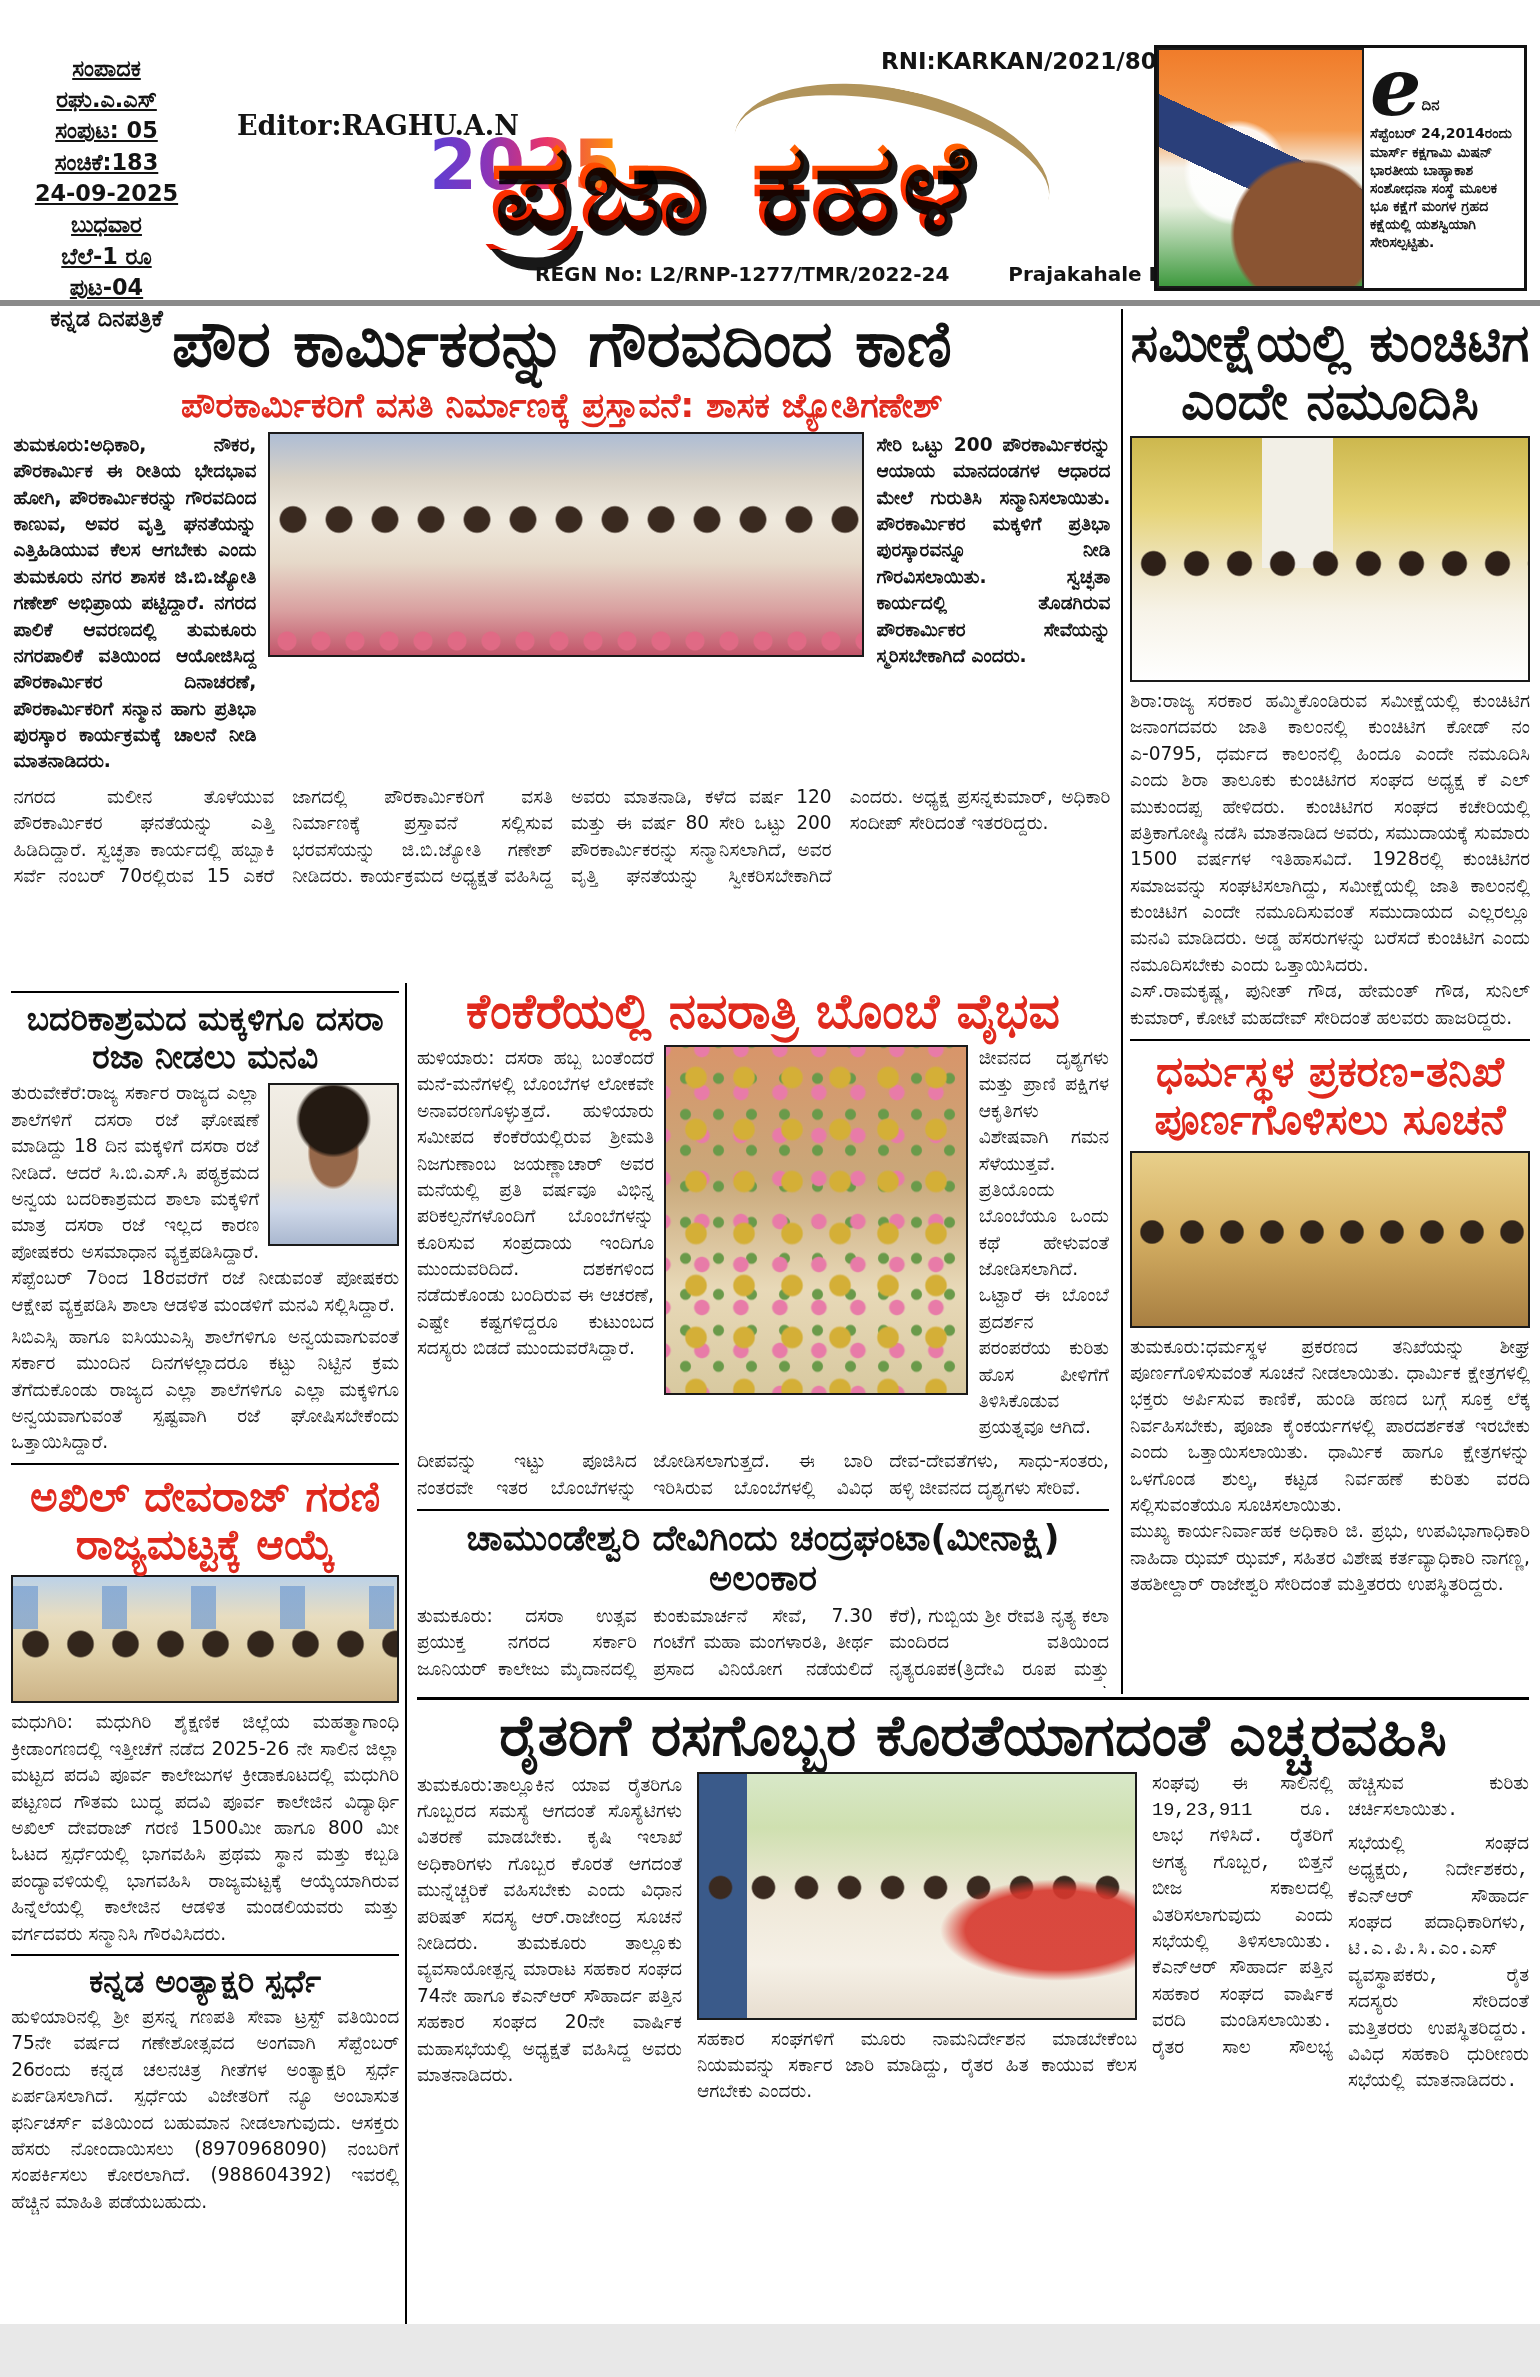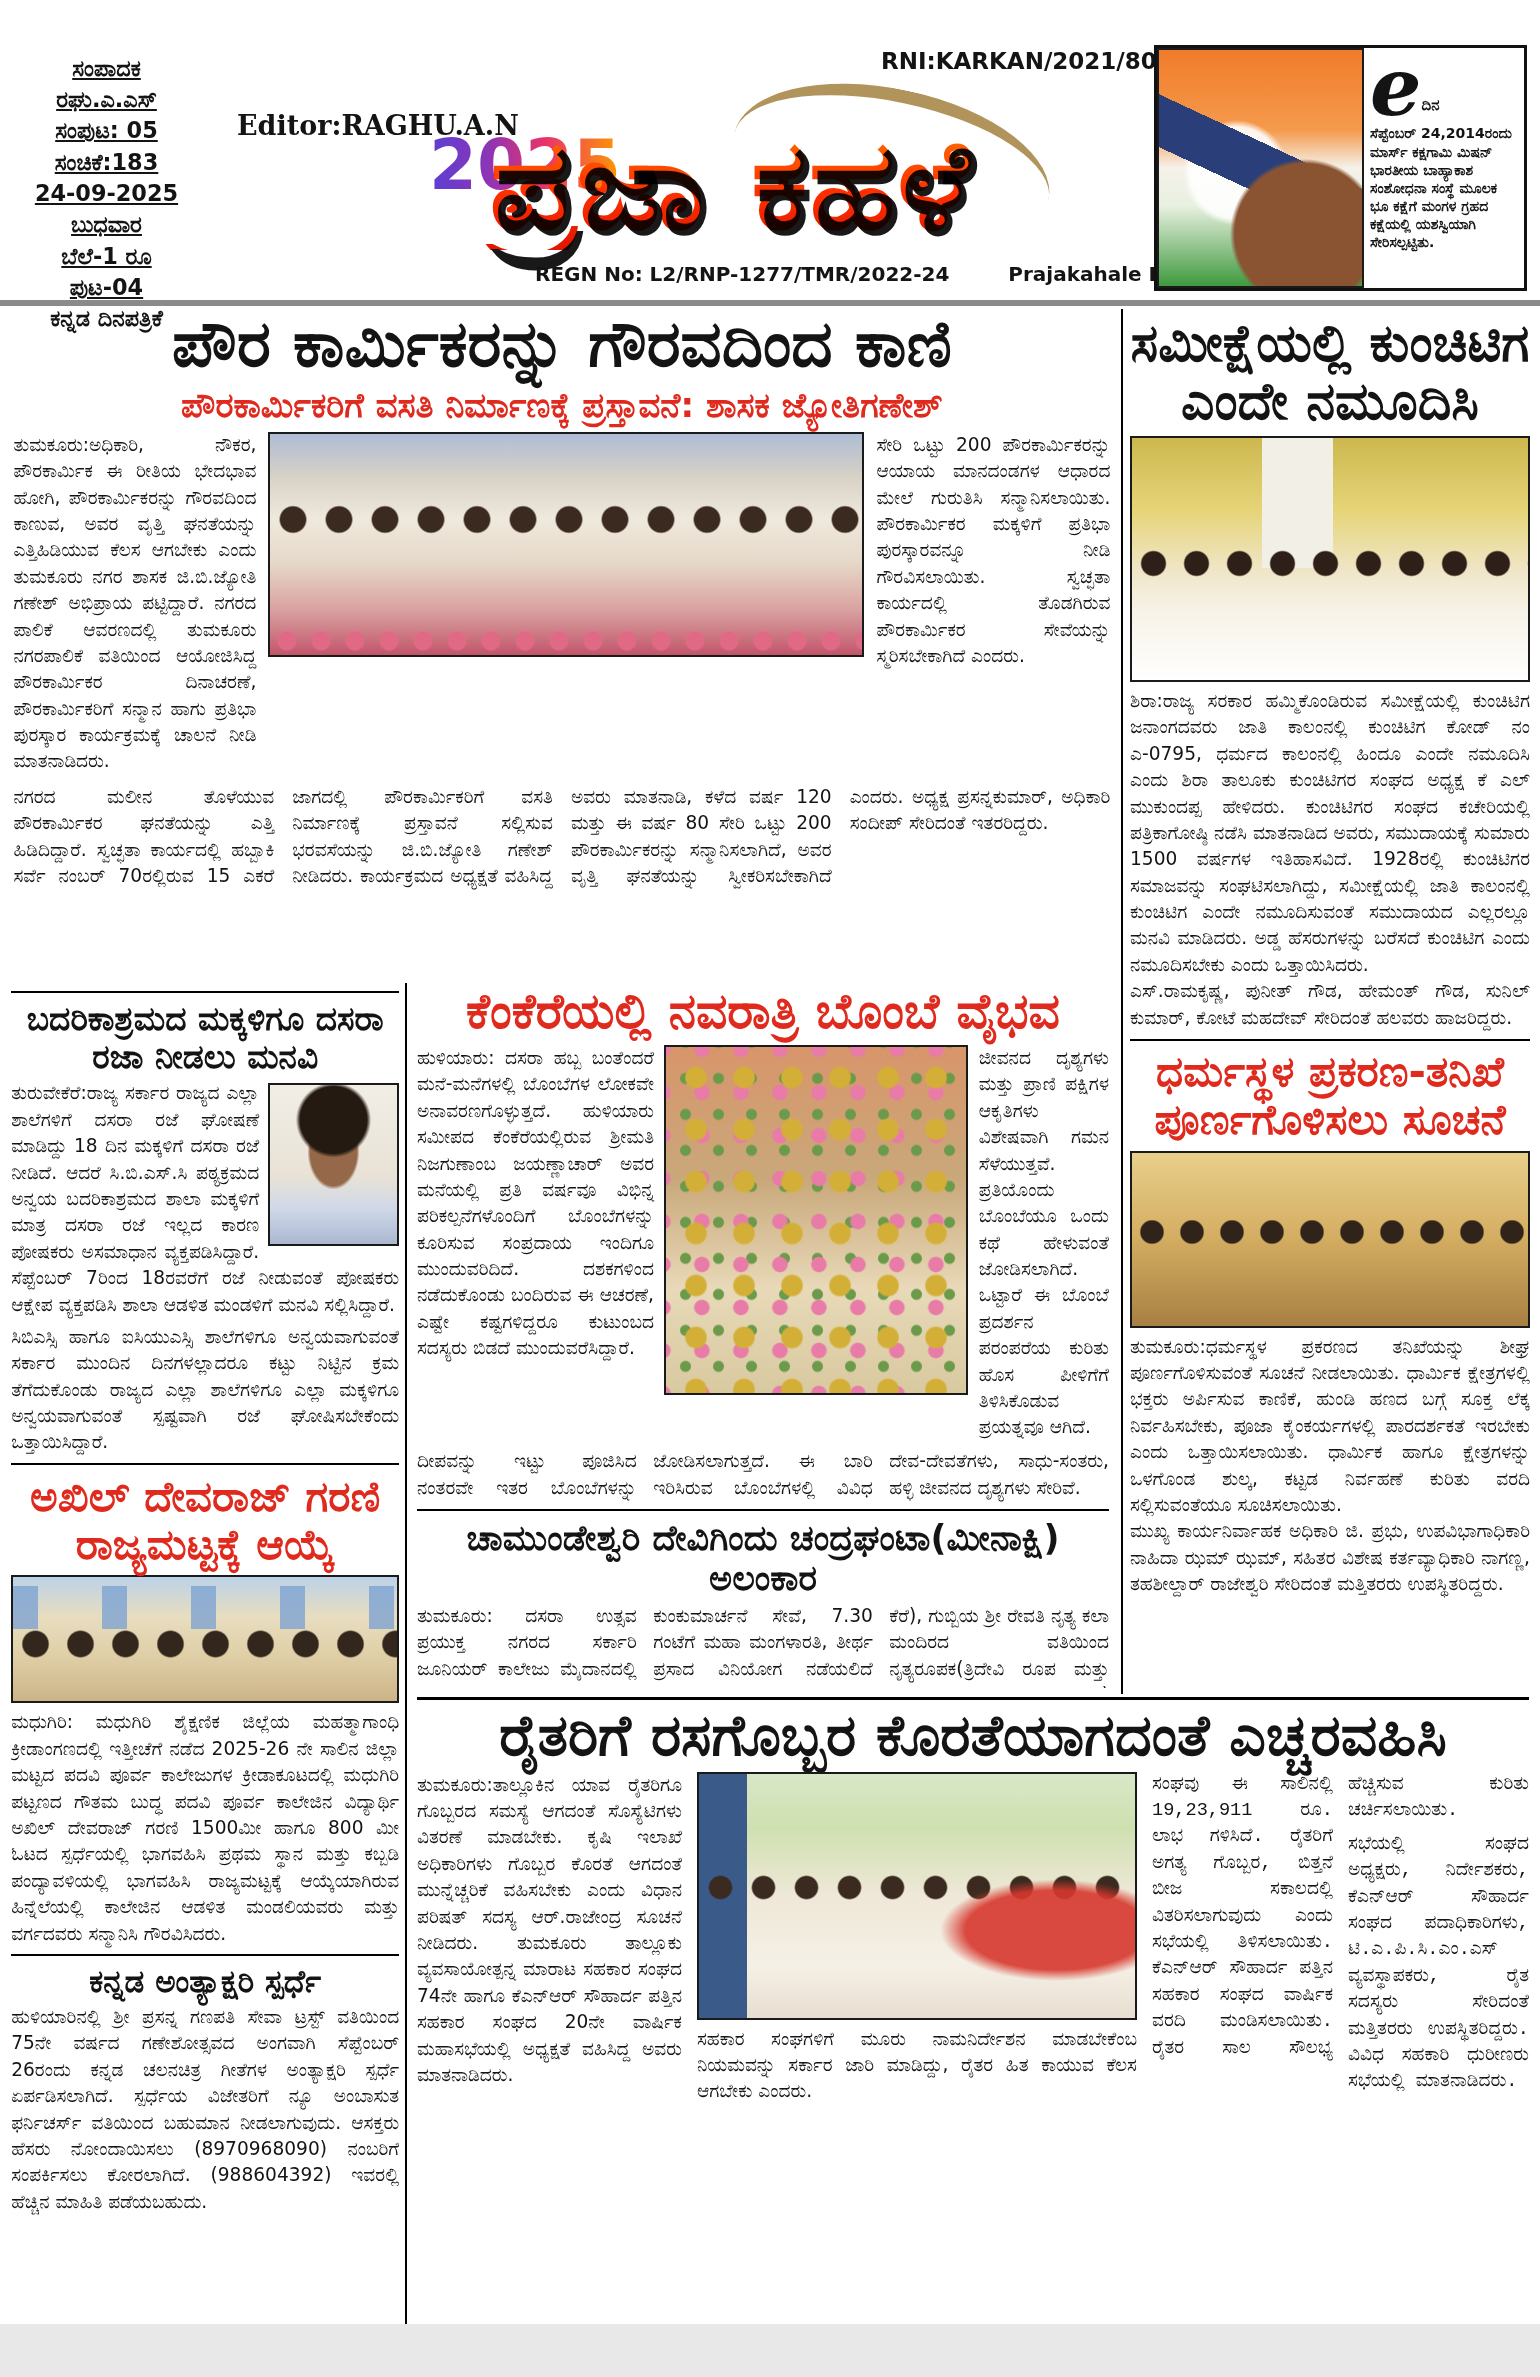--- a/index.html
+++ b/index.html
@@ -48,21 +48,21 @@
   .h-red-sub{font-size:34px;font-weight:bold;text-align:center;color:#e02a1e;margin:7.5px 0 3px;}
   .h-black-lg{font-size:52px;font-weight:bold;text-align:center;line-height:1.12;margin:4.5px 0;}
   .h-red-lg{font-size:42px;font-weight:bold;text-align:center;color:#e02a1e;line-height:1.15;margin:6px 0;}
   .h-black-md{font-size:33px;font-weight:bold;text-align:center;line-height:1.15;margin:4.5px 0;}
   .body-txt{font-size:18.6px;line-height:1.42;text-align:justify;}
   .photo{border:2.2px solid #1a1a1a;box-sizing:border-box;}
   .hr{border-top:2.2px solid #000;margin:7.5px 0;}
   .vline{position:absolute;width:0;border-left:2.2px solid #000;}
   
   .main-art{position:absolute;left:13.4px;top:309px;width:1097px;height:662px;overflow:hidden;}
-  .main-mid{display:flex;gap:12px;margin-top:6px;}
+  .main-mid{display:flex;gap:12px;margin-top:6px;font-weight:bold;}
   .m-left{width:243px;}
   .m-right{flex:1;}
   .main-photo{width:596px;height:225px;
       background-color:#d8cfc4;
       background-image:
         radial-gradient(circle,#3a2a20 0 44%,rgba(0,0,0,0) 50%),
         radial-gradient(circle,#e06a85 0 40%,rgba(0,0,0,0) 46%),
         linear-gradient(180deg,#aebdd4 0%,#d9d2c6 20%,#efe9dd 38%,#e6d9c9 58%,#d9a0a0 80%,#c2556a 100%);
       background-size:46px 33px,34px 28px,100% 100%;
       background-position:0 69px,0 100%,0 0;

